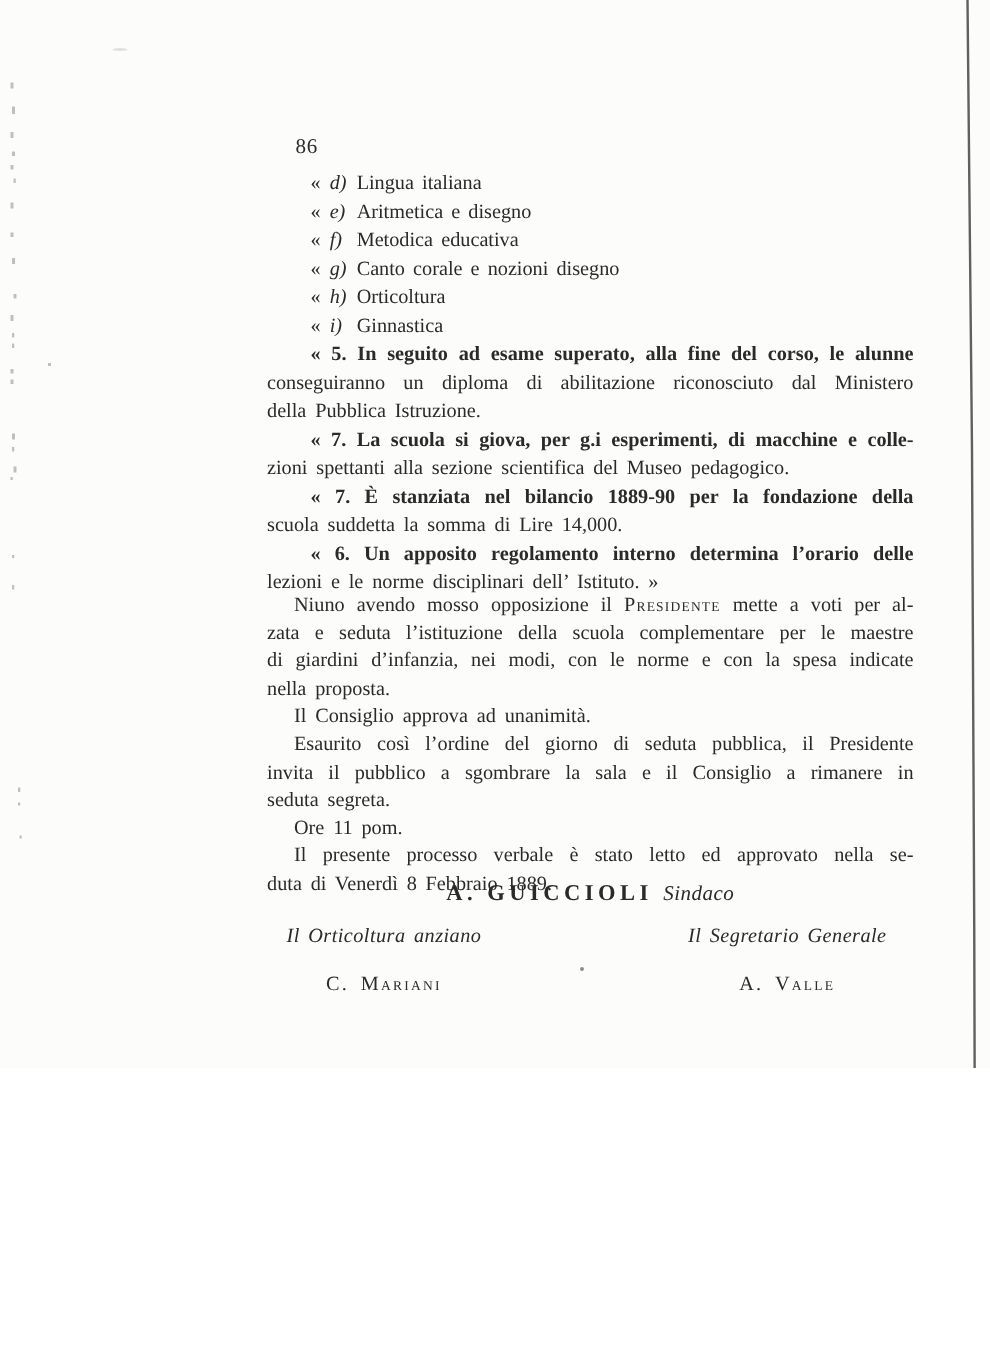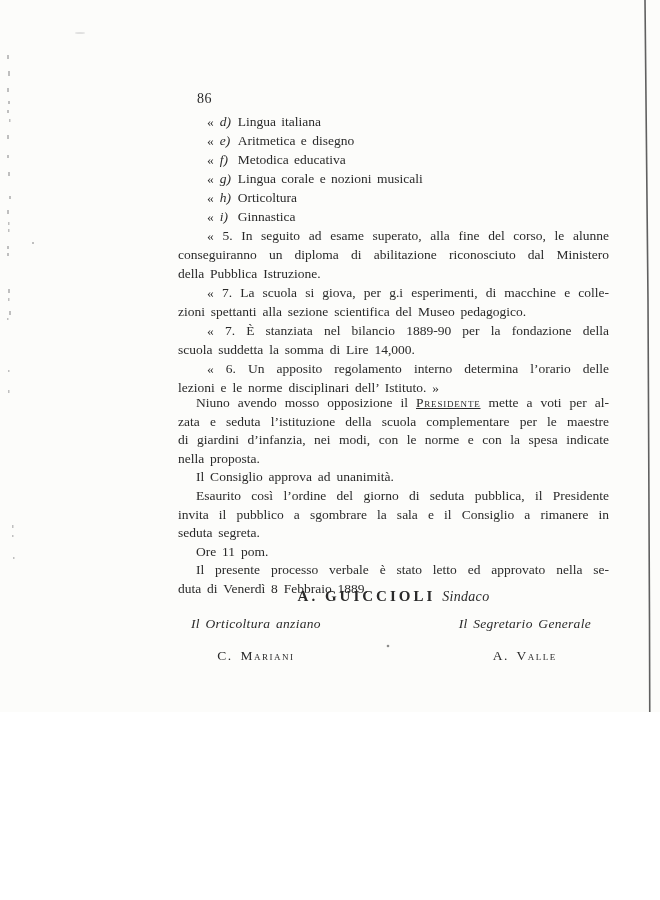--- a/index.html
+++ b/index.html
@@ -15,27 +15,27 @@
 
   .block { position:absolute; left:178px; width:431px; }
   #block1 { top:112px; }
   #block1 .line { line-height:19px; height:19px; }
   #block2 { top:394px; }
   #block2 .line { line-height:18.6px; height:18.6px; }
 
   .line { font-size:13.5px; white-space:nowrap; word-spacing:1px; }
   .j    { text-align:justify; text-align-last:justify; }
   .last { text-align:left; word-spacing:2.5px; }
-  .ind  { padding-left:29px; }
+  .ind  { padding-left:29px;font-weight:bold; }
   .ind2 { padding-left:18px; }
 
   .list { padding-left:29px; word-spacing:2px; }
   .mk   { margin-right:6px; }
   .lt   { font-style:italic; display:inline-block; min-width:18px; }
-  .sc   { font-variant:small-caps; letter-spacing:.8px;text-decoration:underline; }
+  .sc   { font-variant:small-caps; letter-spacing:.8px; }
 
   #sig { position:absolute; left:178px; top:588px; width:431px; }
   .sig-title { text-align:center; line-height:16px; }
   .sig-name  { font-weight:bold; font-size:15px; letter-spacing:3px; }
   .sig-title .sig-it { margin-left:7px; font-size:14px; }
   .sig-it { font-style:italic; font-size:13.5px; letter-spacing:.3px; word-spacing:2px; }
   .sig-row { display:flex; justify-content:space-between; margin-top:11px; padding-left:13px; padding-right:18px; }
   .sig-col { text-align:center; }
   .sig-person { font-variant:small-caps; font-size:13.5px; letter-spacing:1.5px; margin-top:16px; word-spacing:3px; }
 </style>
@@ -43,21 +43,21 @@
 <body>
 
 <div class="page">
 
   <div id="pageno">86</div>
 
   <div id="block1" class="block">
     <div class="line list"><span class="mk">«</span><span class="lt">d)</span><span>Lingua italiana</span></div>
     <div class="line list"><span class="mk">«</span><span class="lt">e)</span><span>Aritmetica e disegno</span></div>
     <div class="line list"><span class="mk">«</span><span class="lt">f)</span><span>Metodica educativa</span></div>
-    <div class="line list"><span class="mk">«</span><span class="lt">g)</span><span>Lingua corale e nozioni musicali</span></div>
+    <div class="line list"><span class="mk">«</span><span class="lt">g)</span><span>Canto corale e nozioni disegno</span></div>
     <div class="line list"><span class="mk">«</span><span class="lt">h)</span><span>Orticoltura</span></div>
     <div class="line list"><span class="mk">«</span><span class="lt">i)</span><span>Ginnastica</span></div>
 
     <div class="line j ind">« 5. In seguito ad esame superato, alla fine del corso, le alunne</div>
     <div class="line j">conseguiranno un diploma di abilitazione riconosciuto dal Ministero</div>
     <div class="line last">della Pubblica Istruzione.</div>
     <div class="line j ind">« 7. La scuola si giova, per g.i esperimenti, di macchine e colle-</div>
     <div class="line last">zioni spettanti alla sezione scientifica del Museo pedagogico.</div>
     <div class="line j ind">« 7. È stanziata nel bilancio 1889-90 per la fondazione della</div>
     <div class="line last">scuola suddetta la somma di Lire 14,000.</div>

